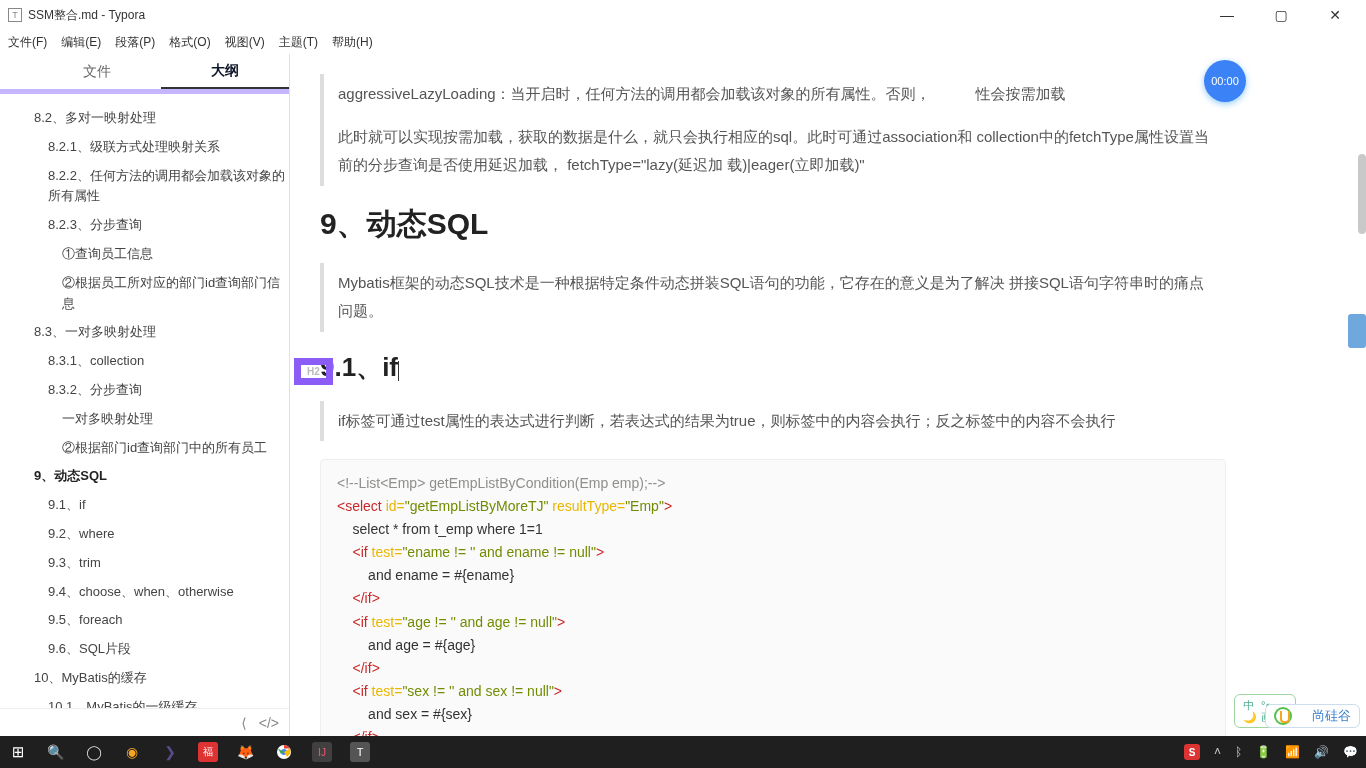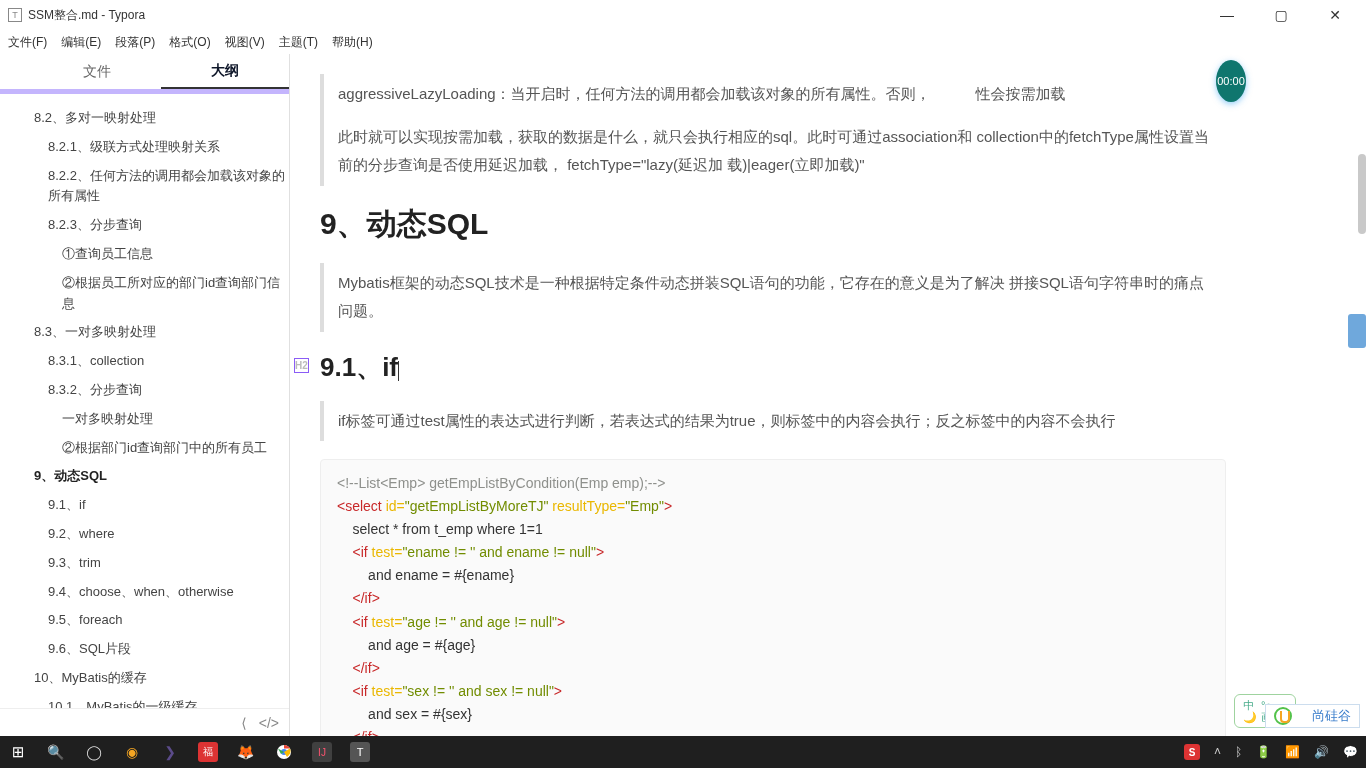--- a/index.html
+++ b/index.html
@@ -29,32 +29,32 @@
 .outline .lv2 { padding-left:48px;}
 .outline .lv3 { padding-left:62px;}
 .sidebar-footer { height:28px; border-top:1px solid #eee; display:flex; align-items:center; justify-content:flex-end; gap:12px; padding:0 10px; color:#888; font-size:14px;}
 
 
 .content { flex:1; position:relative; overflow-y:auto; padding:20px 140px 20px 30px; color:#333; }
 .content::-webkit-scrollbar{width:10px;} .content::-webkit-scrollbar-thumb{background:#ccc;border-radius:5px;}
 blockquote { border-left:4px solid #ddd; padding:6px 14px; color:#555; font-size:15px; line-height:1.9; margin-bottom:18px;}
 h1.sec { font-size:30px; font-weight:800; color:#222; margin:14px 0 18px 0;}
 h2.sub { font-size:26px; font-weight:800; color:#222; margin:12px 0 16px 0; position:relative;}
-.h2marker { position:absolute; left:-26px; top:8px; font-size:10px; color:#bbb; border:1px solid #8b5cf6; padding:1px 0;}
+.h2marker { position:absolute; left:-26px; top:8px; font-size:10px; color:#bbb; border:7px solid #8b5cf6; padding:1px 6px;}
 pre.code { background:#fafafa; border:1px solid #eee; border-radius:4px; padding:12px 16px; font-family:Consolas,monospace; font-size:14px; line-height:1.65; color:#333; overflow-x:auto;}
 .cm-comment{color:#8e908c;} .cm-tag{color:#c82829;} .cm-attr{color:#eab700;} .cm-str{color:#718c00;}
 .text-cursor{display:inline-block;width:1px;height:20px;background:#333;vertical-align:middle;position:relative;top:2px;}
 
 
-.timer { position:absolute; top:6px; right:120px; width:30px; height:42px; border-radius:50%; background:#0f766e; color:#fff; display:flex; align-items:center; justify-content:center; font-size:11px; box-shadow:0 2px 6px rgba(42,157,244,.5);}
+.timer { position:absolute; top:6px; right:120px; width:42px; height:42px; border-radius:50%; background:#3b82f6; color:#fff; display:flex; align-items:center; justify-content:center; font-size:11px; box-shadow:0 2px 6px rgba(42,157,244,.5);}
 
 
 .ime-badge{position:absolute;right:70px;bottom:40px;display:flex;align-items:center;gap:4px;background:#fff;border:1px solid #9fd39f;border-radius:6px;padding:4px 8px;font-size:12px;color:#2a7;}
 .ime-badge .col{display:flex;flex-direction:column;line-height:1.1;font-size:11px;color:#4a8;}
-.logo-badge{position:absolute;right:6px;bottom:40px;display:flex;align-items:center;gap:20px;background:#fff;border:1px solid #cde;border-radius:0;padding:2px 8px;font-size:13px;color:#3a7ecb;}
+.logo-badge{position:absolute;right:6px;bottom:40px;display:flex;align-items:center;gap:20px;background:#fff;border:1px solid #cde;border-radius:6px;padding:2px 8px;font-size:13px;color:#3a7ecb;}
 .logo-badge .ulogo{width:18px;height:18px;border-radius:50%;border:2px solid #53c24a;position:relative;}
 .logo-badge .ulogo:before{content:"";position:absolute;left:4px;top:2px;width:6px;height:10px;border:2px solid #f5a623;border-top:none;border-radius:0 0 4px 4px;}
 
 
 .right-scroll{position:absolute;right:0;top:100px;width:8px;height:80px;background:#c9c9c9;border-radius:4px;}
 .right-scroll2{position:absolute;right:0;top:260px;width:18px;height:34px;background:#6fa8dc;border-radius:3px;}
 
 
 .taskbar { position:absolute; left:0; bottom:0; width:1366px; height:32px; background:#1f1f1f; display:flex; align-items:center; padding:0 8px; gap:18px;}
 .taskbar .ticon{width:20px;height:20px;display:flex;align-items:center;justify-content:center;color:#ddd;font-size:14px;}

